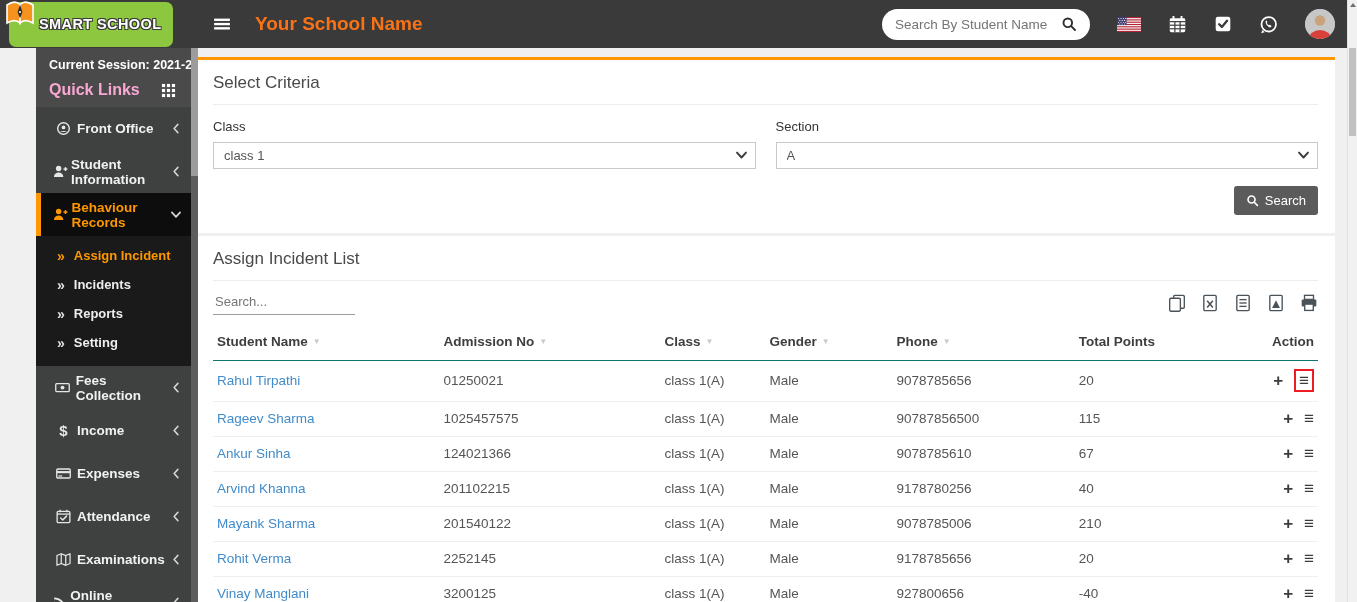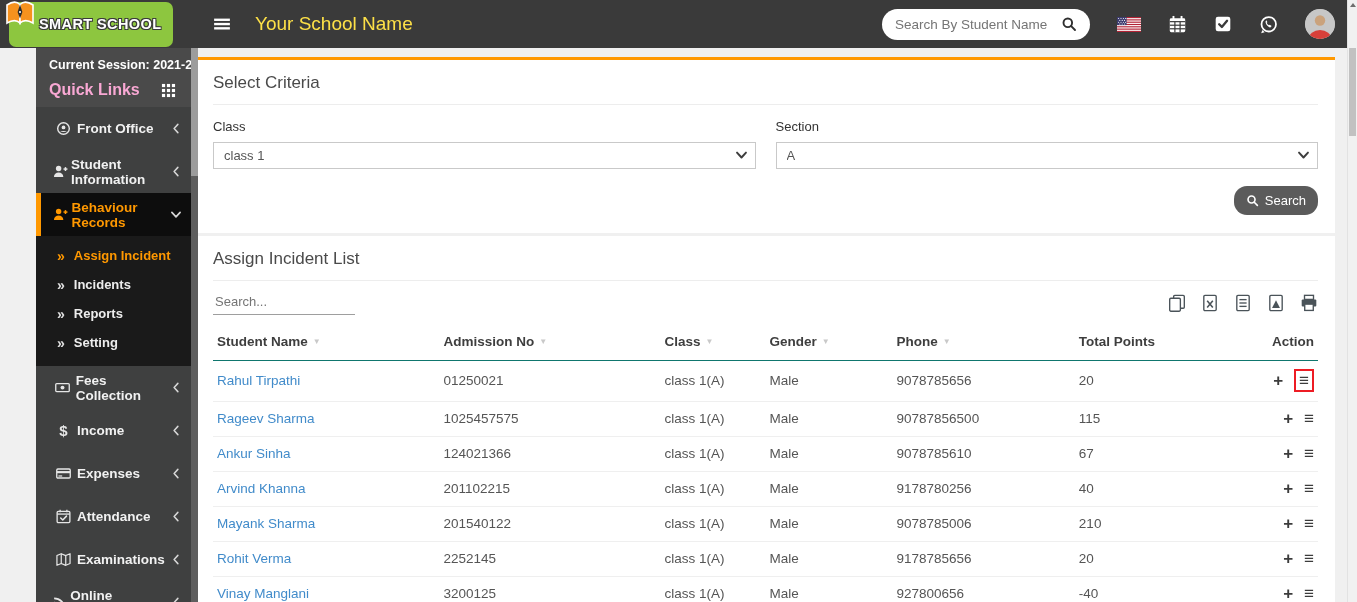--- a/index.html
+++ b/index.html
@@ -9,21 +9,21 @@
   
   .topbar { position:absolute; left:0; top:0; right:0; height:48px; background:#3a3a3a;
             display:flex; align-items:center; z-index:3; }
   .logo-box { width:191px; height:48px; display:flex; align-items:center; padding-left:9px; }
   .logo-pill { background:#8dc63f; border-radius:7px; height:45px; display:flex; align-items:center;
                padding:0 12px 0 30px; position:relative; }
   .logo-book { position:absolute; left:-6px; top:-4px; }
   .logo-text { color:#fff; font-size:14.5px; font-weight:800; letter-spacing:.4px;
                text-shadow:-1px -1px 0 #3a3a3a,1px -1px 0 #3a3a3a,-1px 1px 0 #3a3a3a,1px 1px 0 #3a3a3a; }
   .menu-toggle { margin-left:22px; color:#fff; cursor:pointer; display:flex; }
-  .school-name { color:#fde047; font-size:19px; font-weight:normal; margin-left:24px; }
+  .school-name { color:#f97316; font-size:19px; font-weight:bold; margin-left:24px; }
   .topbar-right { margin-left:auto; display:flex; align-items:center; gap:27px; padding-right:22px; }
   .search-pill { background:#fff; border-radius:16px; height:31px; width:208px;
                  display:flex; align-items:center; padding:0 13px; }
   .search-pill input { border:none; outline:none; flex:1; font-size:13.5px; color:#8a8a8a; min-width:0; }
   .search-pill .icon { color:#2f2f2f; }
   .top-icon { color:#fff; display:flex; }
   .avatar { width:30px; height:30px; border-radius:50%; overflow:hidden; background:#c4c4c4; display:block; }
 
   .icon { display:inline-flex; align-items:center; justify-content:center; }
   .icon svg { display:block; }
@@ -57,21 +57,21 @@
   .card1 { border-top:3px solid #ff9800; padding:13px 17px 18px; }
   .card-title { font-size:17px; color:#4a4a4a; padding-bottom:11px; border-bottom:1px solid #ededed; }
   .form-row { display:flex; gap:20px; margin-top:14px; }
   .form-col { flex:1; }
   .field-label { display:block; font-size:13px; color:#333; margin-bottom:8px; }
   .select-wrap { position:relative; border:1px solid #c9c9c9; height:27px; background:#fff; }
   .select-wrap select { appearance:none; -webkit-appearance:none; width:100%; height:100%; border:none;
                         outline:none; background:transparent; font-size:13px; color:#555; padding:0 26px 0 10px; }
   .select-arrow { position:absolute; right:7px; top:6px; color:#3d3d3d; pointer-events:none; }
   .btn-row { display:flex; justify-content:flex-end; margin-top:17px; }
-  .btn-search { background:#5b5b5b; color:#fff; font-size:13px; border:none; border-radius:13px;
+  .btn-search { background:#5b5b5b; color:#fff; font-size:13px; border:none; border-radius:3px;
                 height:29px; padding:0 12px; display:flex; align-items:center; gap:6px; cursor:pointer; }
 
   .card2 { margin-top:3px; padding:13px 17px 0; height:420px; }
   .toolbar { display:flex; justify-content:space-between; align-items:flex-end; margin-top:9px; }
   .tbl-search { border:none; border-bottom:1px solid #9e9e9e; width:142px; font-size:13px;
                 padding:4px 2px 5px; color:#8a8a8a; outline:none; background:transparent; }
   .export-icons { display:flex; gap:15px; color:#4a5359; padding-bottom:3px; }
   .export-icons .icon { cursor:pointer; }
 
   table { width:100%; border-collapse:collapse; margin-top:9px; table-layout:fixed; }

